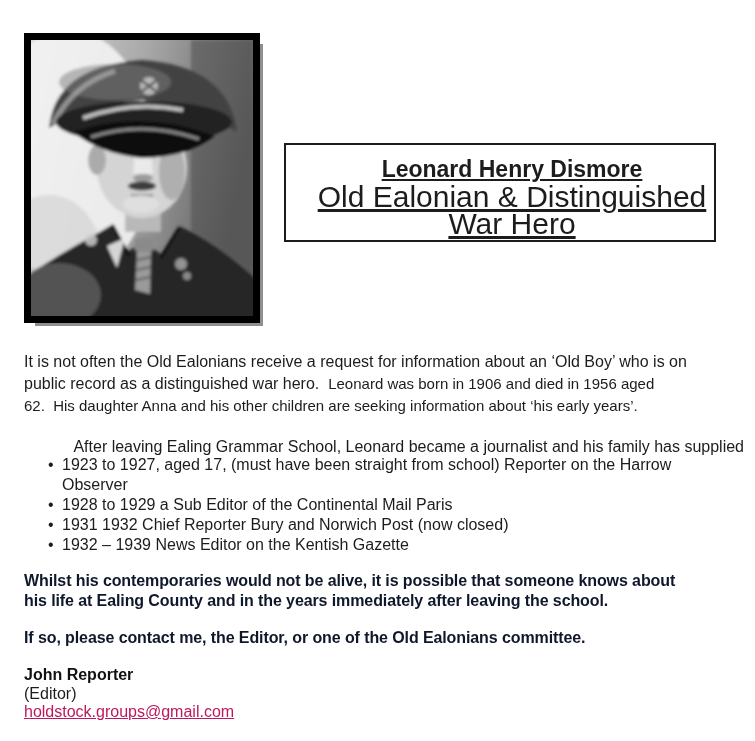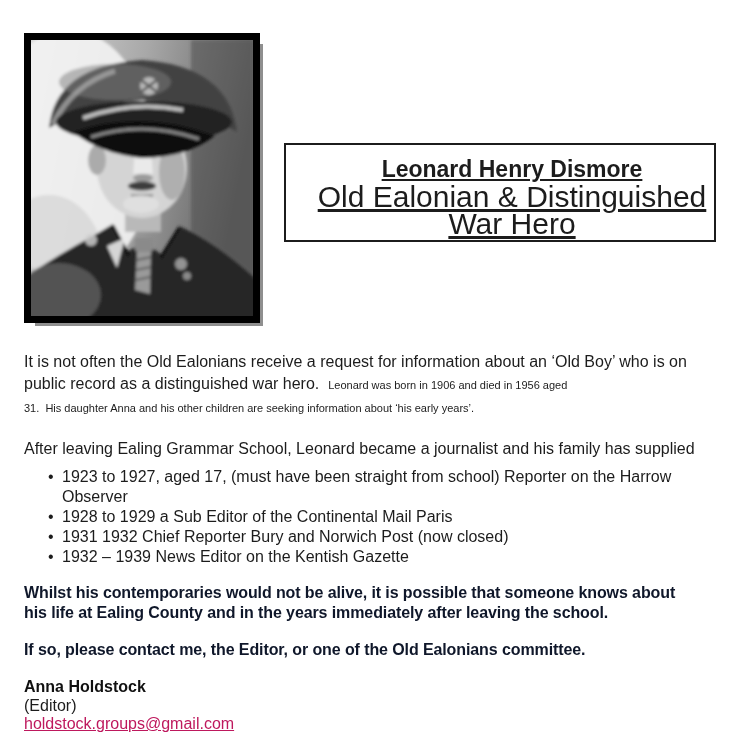--- a/index.html
+++ b/index.html
@@ -19,24 +19,24 @@
   .title-box{
     position:absolute;left:284px;top:143px;width:432px;height:99px;
     border:2px solid #1c1c1c;box-sizing:border-box;text-align:center;padding-top:11px;padding-left:24px;
   }
   .title-line1{font-size:23px;line-height:27px;font-weight:bold;}
   .title-line1 span,.title-line2 span{text-decoration:underline;}
   .title-line2{font-size:30px;line-height:27px;}
   
   .body{position:absolute;left:24px;top:351px;width:720px;font-size:16px;}
   .line{white-space:pre;line-height:22px;}
-  .narrow{font-size:11px;margin-top:16px;}
+  .narrow{font-size:15px;margin-top:16px;}
   .p-intro{margin:0 0 19px 0;}
-  .p-after{margin:0 0 -3px 0;}
-  .bullets{margin:10px 0 16px 24px;}
+  .p-after{margin:0 0 -3px 0;text-align:right;}
+  .bullets{margin:0 0 16px 24px;}
   .bullets .line{line-height:20px;}
   .marker{display:inline-block;width:14px;}
   .p-bold{margin:0 0 17px 0;}
   .p-bold .line{line-height:20px;font-weight:bold;letter-spacing:-0.1px;color:#0f172a;}
   .p-bold2{margin-bottom:18px;}
   .sig .line{line-height:18.5px;}
   .sig-name{font-weight:bold;color:#111;}
   .email{color:#be185d;text-decoration:underline;}
 </style>
 </head>
@@ -103,21 +103,21 @@
     <div class="title-line1"><span>Leonard Henry Dismore</span></div>
     <div class="title-line2"><span>Old Ealonian &amp; Distinguished War Hero</span></div>
   </div>
 
   <div class="body">
 
     <div class="p-intro">
 
     <div class="line"><span>It is not often the Old Ealonians receive a request for information about an ‘Old Boy’ who is on</span><span></span></div>
         <div class="line"><span>public record as a distinguished war hero.  </span><span class="narrow">Leonard was born in 1906 and died in 1956 aged</span></div>
-        <div class="line"><span class="narrow">31.  His daughter Anna and his other children are seeking information about ‘his early years’.</span><span></span></div>
+        <div class="line"><span class="narrow">62.  His daughter Anna and his other children are seeking information about ‘his early years’.</span><span></span></div>
       </div>
 
     <div class="p-after">
 
     <div class="line"><span>After leaving Ealing Grammar School, Leonard became a journalist and his family has supplied</span></div>
       </div>
 
     <div class="bullets">
 
     <div class="line"><span class="marker">•</span><span>1923 to 1927, aged 17, (must have been straight from school) Reporter on the Harrow</span></div>
@@ -132,19 +132,19 @@
     <div class="line"><span>Whilst his contemporaries would not be alive, it is possible that someone knows about</span></div>
         <div class="line"><span>his life at Ealing County and in the years immediately after leaving the school.</span></div>
       </div>
 
     <div class="p-bold p-bold2">
 
     <div class="line"><span>If so, please contact me, the Editor, or one of the Old Ealonians committee.</span></div>
       </div>
 
     <div class="sig">
-      <div class="line sig-name"><span>Anna Holdstock</span></div>
+      <div class="line sig-name"><span>John Reporter</span></div>
       <div class="line"><span>(Editor)</span></div>
       <div class="line"><a class="email" href="holdstock.groups@gmail.com">holdstock.groups@gmail.com</a></div>
     </div>
 
   </div>
 </div>
 
 </body></html>

